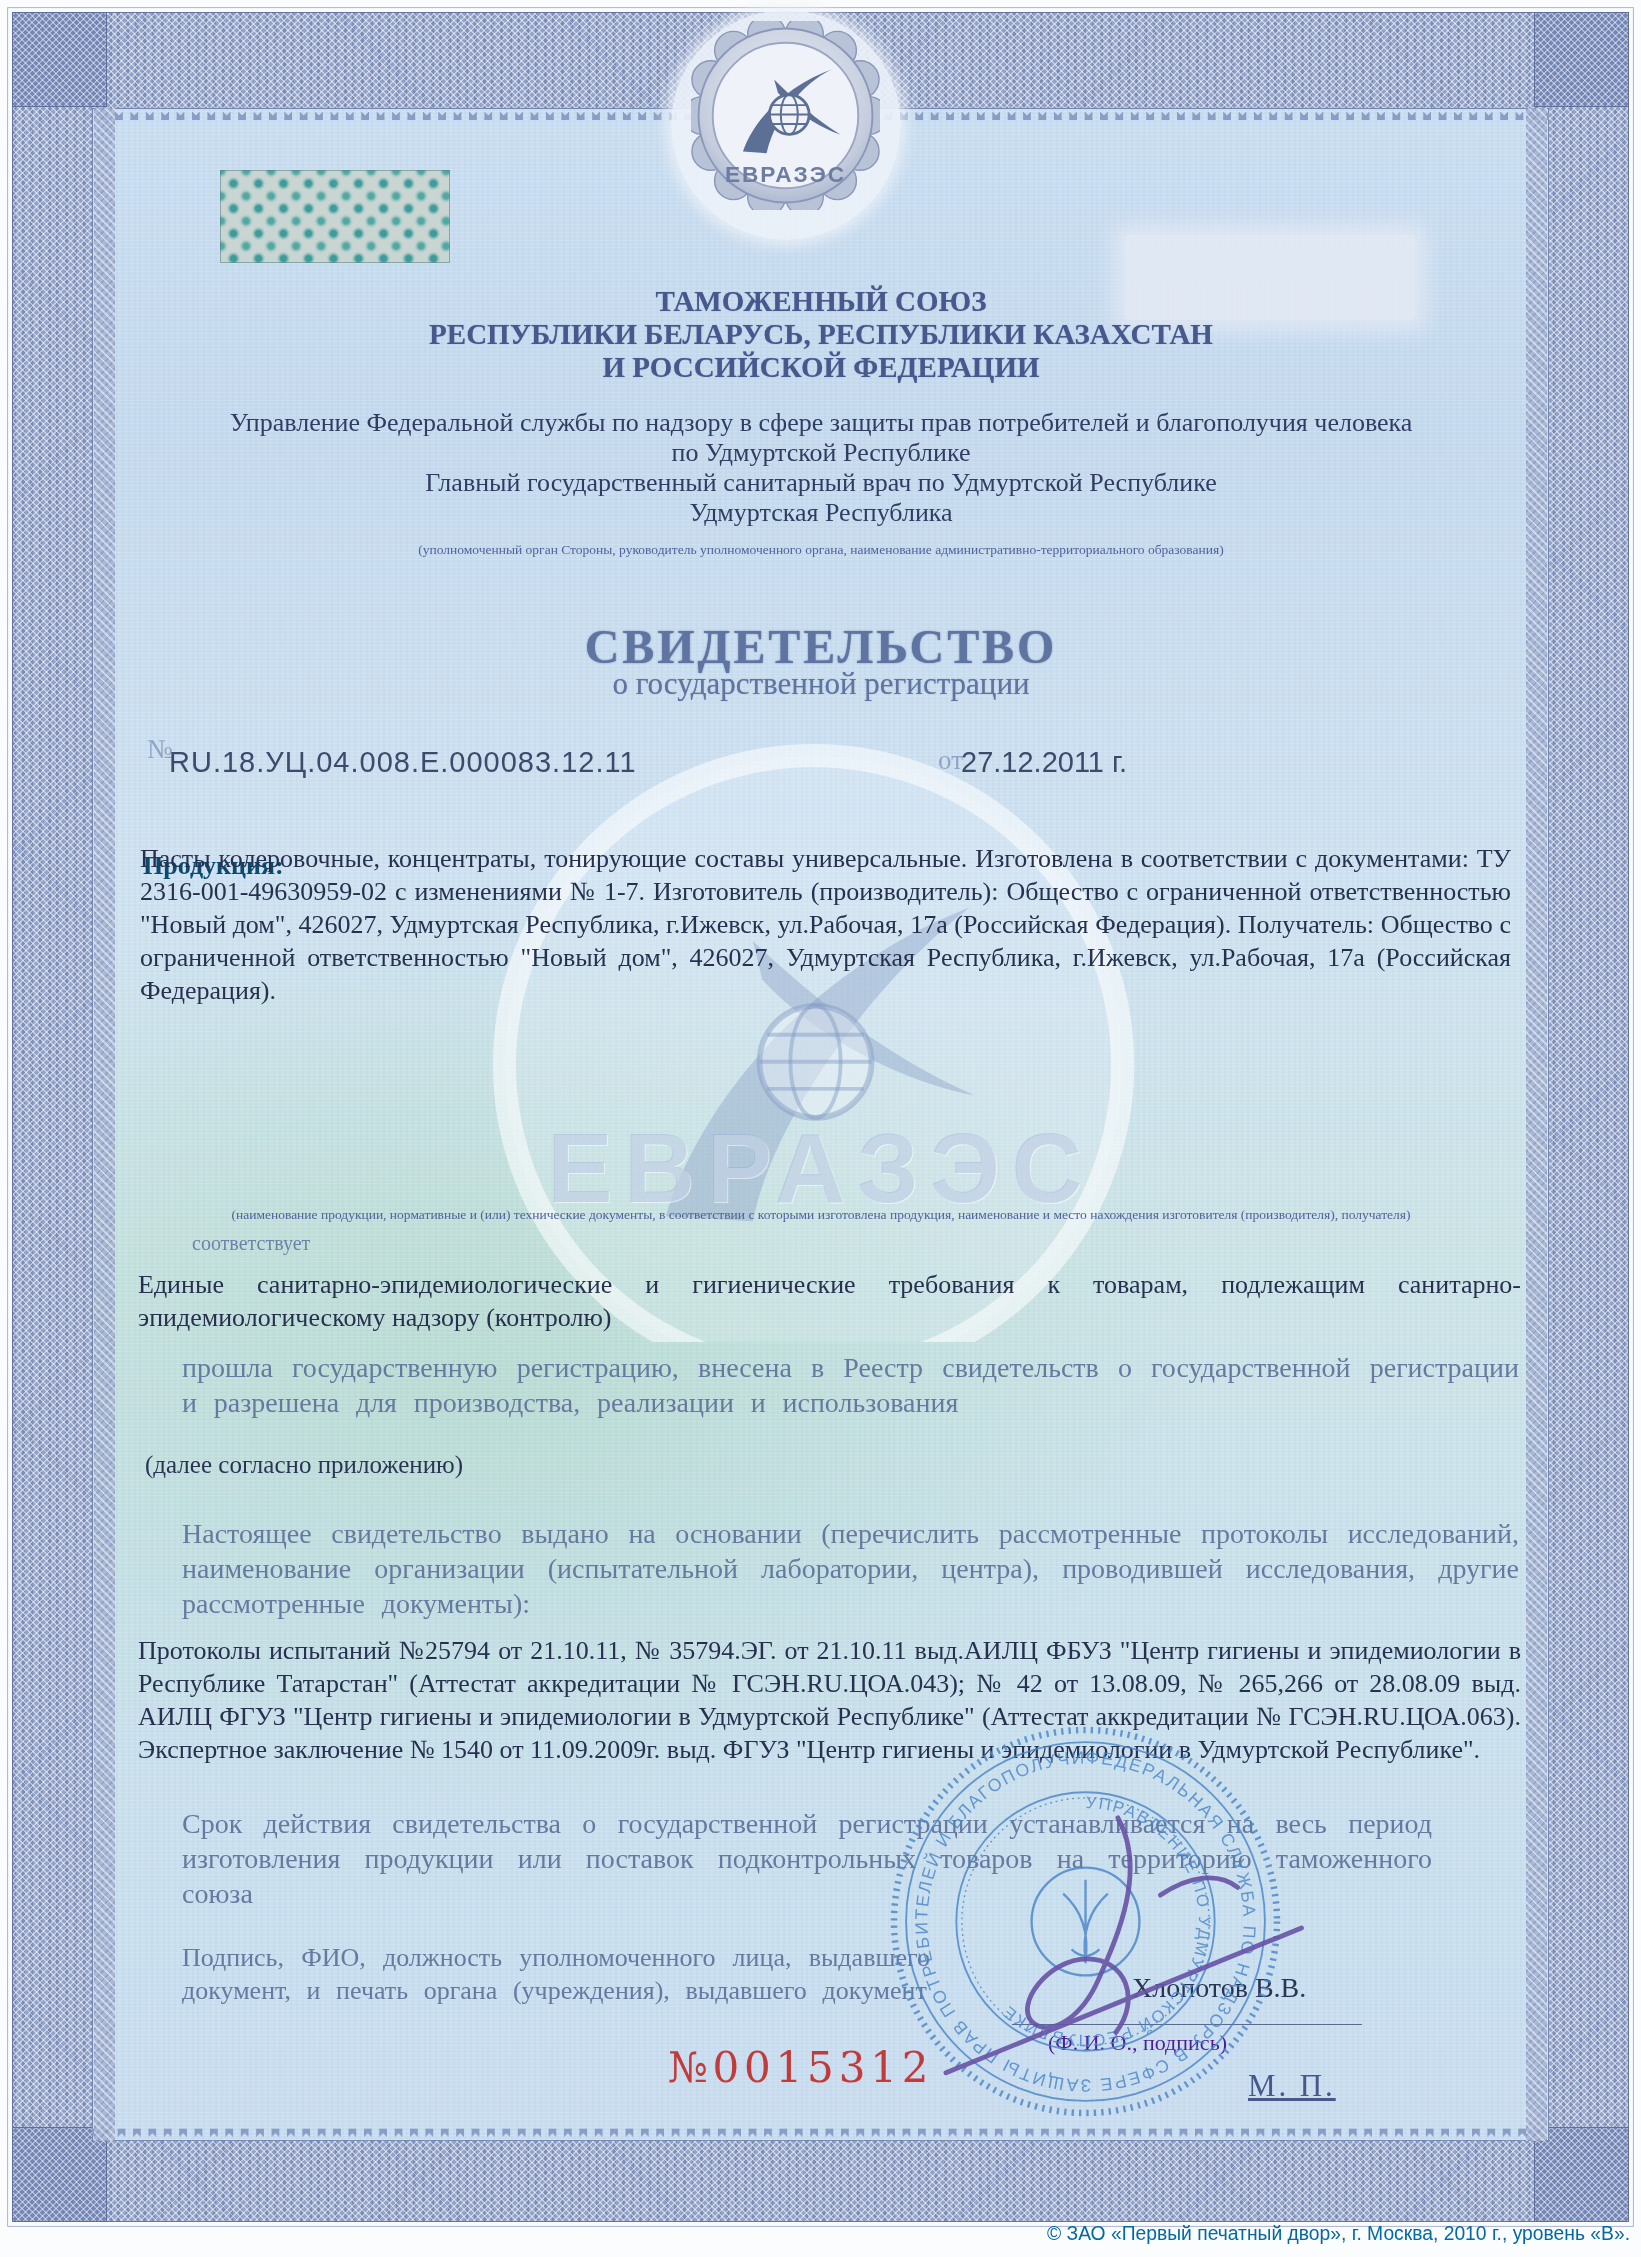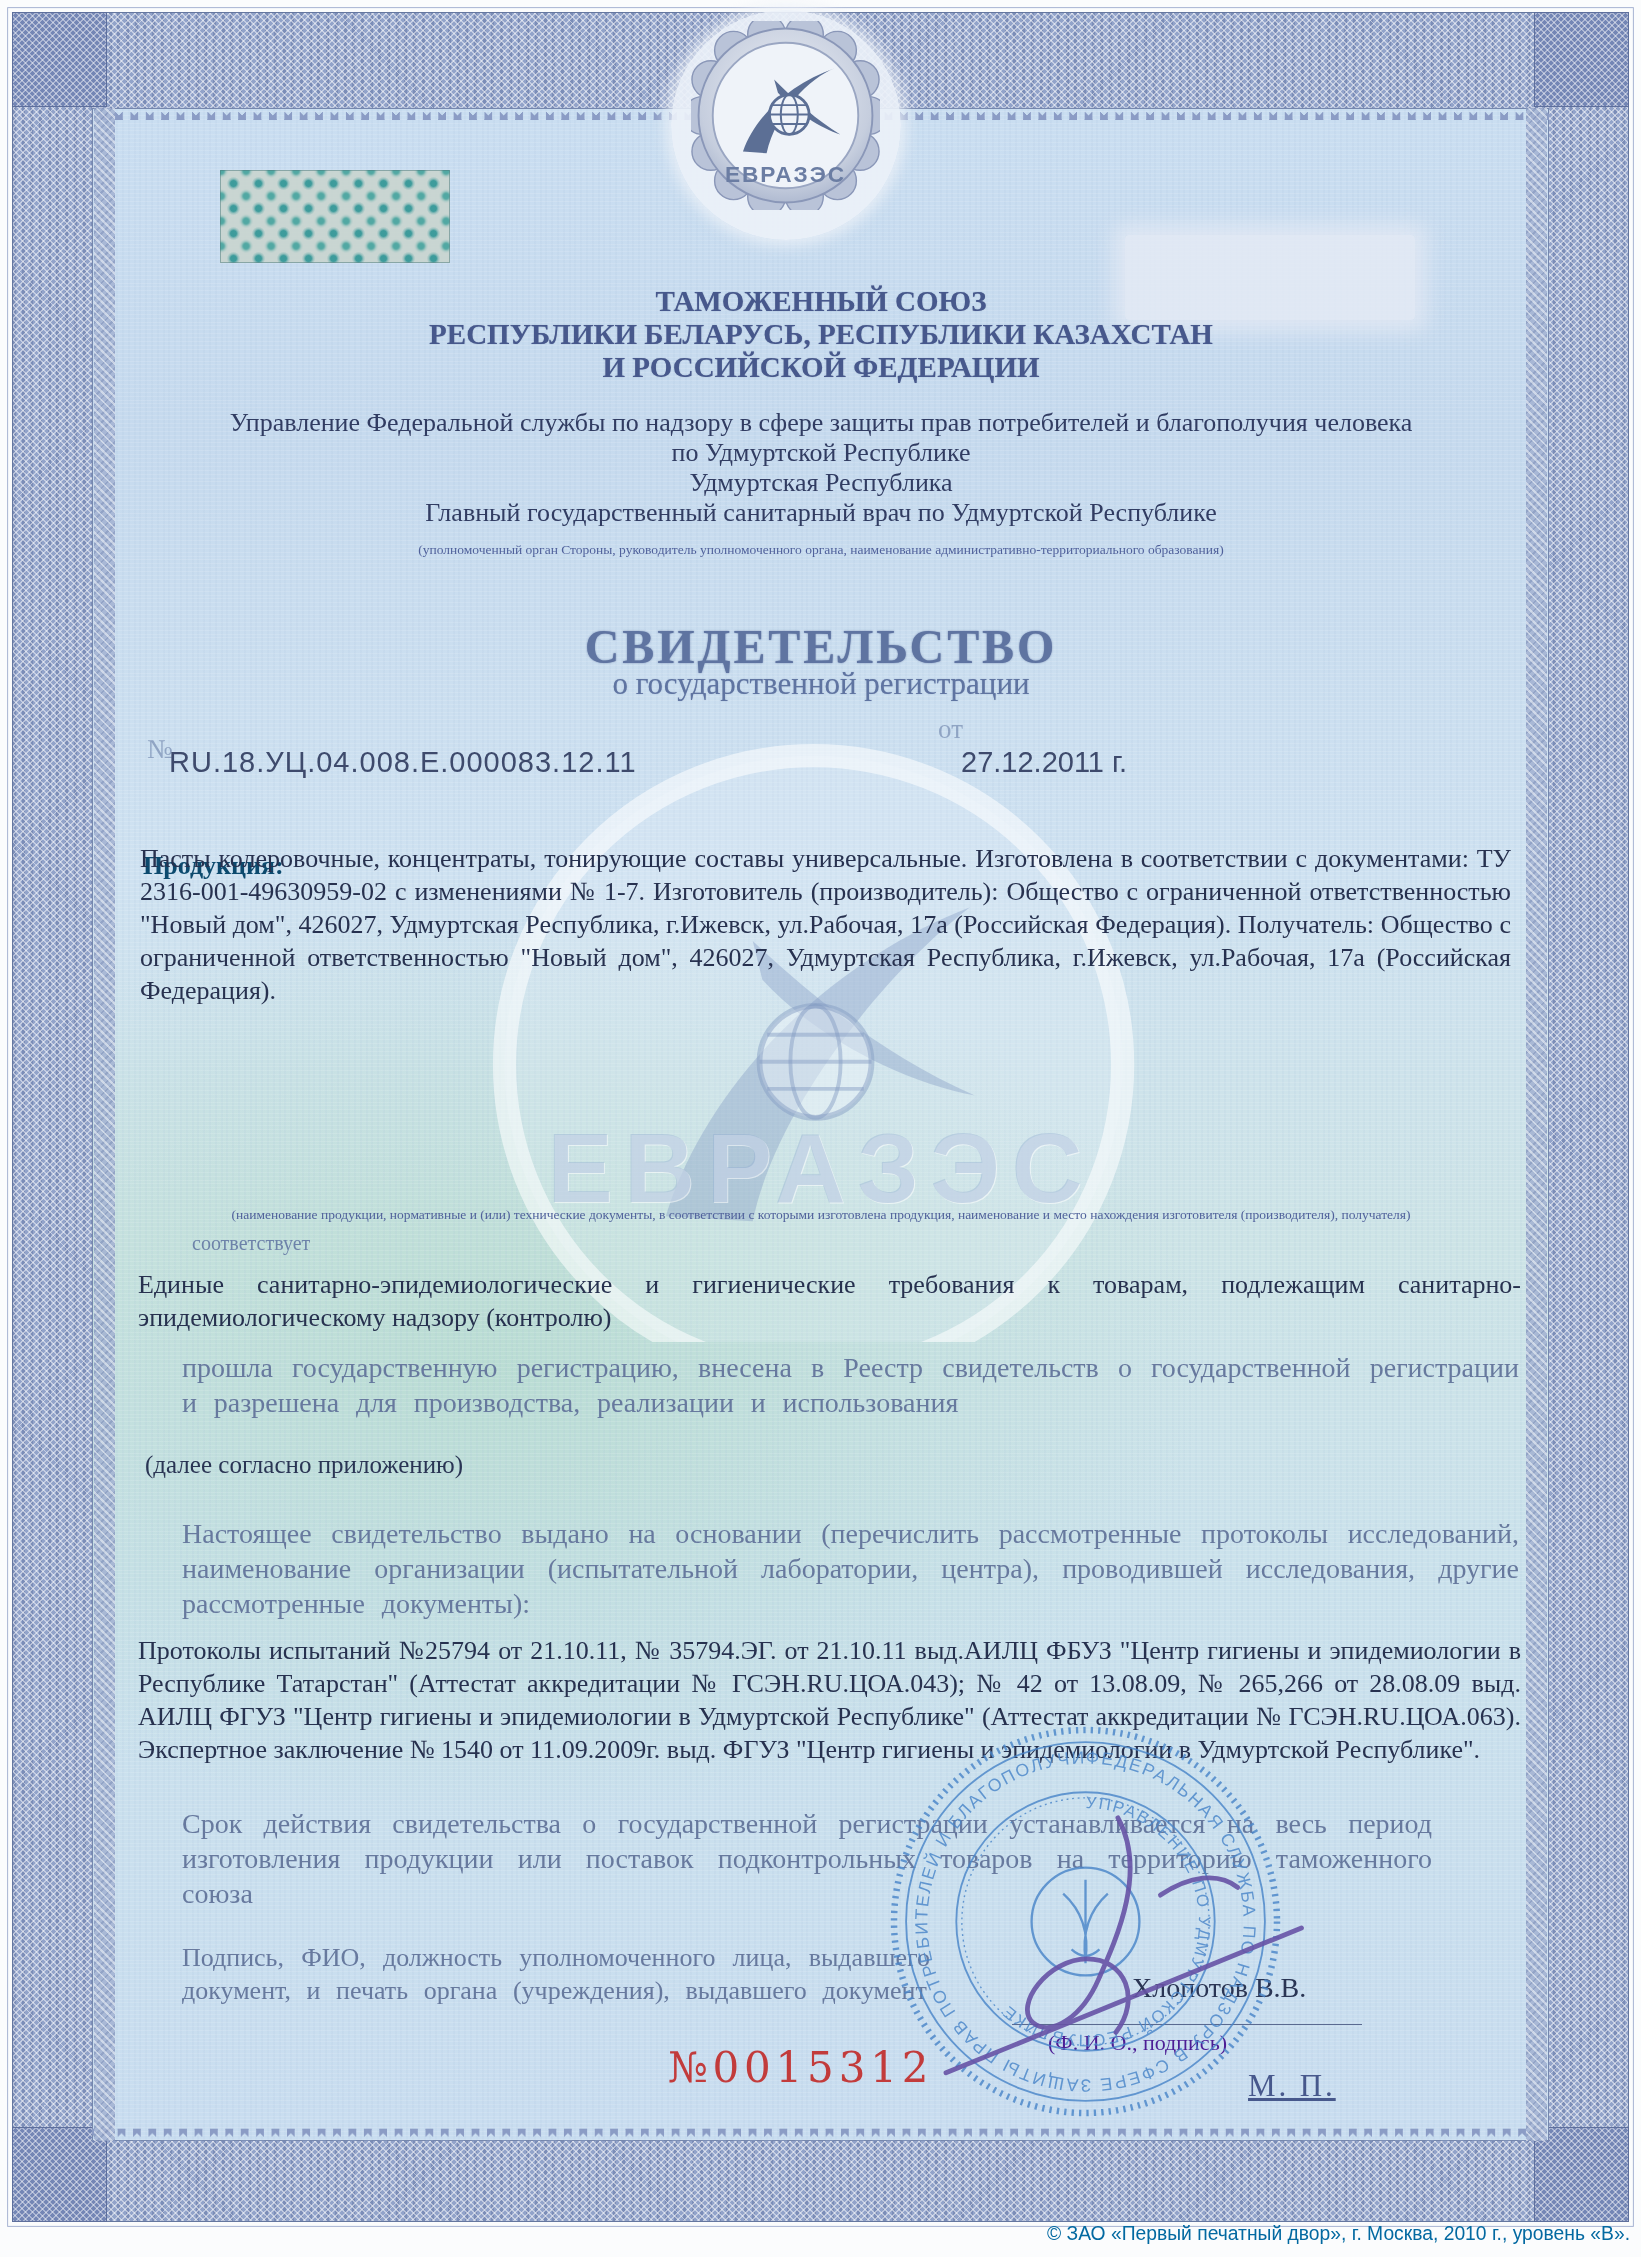--- a/index.html
+++ b/index.html
@@ -190,31 +190,31 @@
 <div class="wm-text">ЕВРАЗЭС</div>
 
 <div class="t union center">
   <div>ТАМОЖЕННЫЙ СОЮЗ</div>
   <div>РЕСПУБЛИКИ БЕЛАРУСЬ, РЕСПУБЛИКИ КАЗАХСТАН</div>
   <div>И РОССИЙСКОЙ ФЕДЕРАЦИИ</div>
 </div>
 <div class="t authority center">
   <div>Управление Федеральной службы по надзору в сфере защиты прав потребителей и благополучия человека</div>
   <div>по Удмуртской Республике</div>
+  <div>Главный государственный санитарный врач по Удмуртской Республике</div>
   <div>Удмуртская Республика</div>
-  <div>Главный государственный санитарный врач по Удмуртской Республике</div>
 </div>
 <div class="t small-cap cap1 center">(уполномоченный орган Стороны, руководитель уполномоченного органа, наименование административно-территориального образования)</div>
 
 <div class="t title-main center">СВИДЕТЕЛЬСТВО</div>
 <div class="t title-sub center">о государственной регистрации</div>
 
 <span class="pre-label" style="left:147px;top:734px">№</span>
 <div class="t reg-number">RU.18.УЦ.04.008.Е.000083.12.11</div>
-<span class="pre-label" style="left:938px;top:714px">от</span>
+<span class="pre-label" style="left:938px;top:745px">от</span>
 <div class="t reg-date">27.12.2011 г.</div>
 
 <div class="t product-label">Продукция:</div>
 <div class="t body-dark product-desc">Пасты колеровочные, концентраты, тонирующие составы универсальные. Изготовлена в соответствии с документами: ТУ 2316-001-49630959-02 с изменениями № 1-7. Изготовитель (производитель): Общество с ограниченной ответственностью "Новый дом", 426027, Удмуртская Республика, г.Ижевск, ул.Рабочая, 17а (Российская Федерация).  Получатель: Общество с ограниченной ответственностью "Новый дом", 426027, Удмуртская Республика, г.Ижевск, ул.Рабочая, 17а (Российская Федерация).</div>
 <div class="t small-cap cap2 center">(наименование продукции, нормативные и (или) технические документы, в соответствии с которыми изготовлена продукция, наименование и место нахождения изготовителя (производителя), получателя)</div>
 
 <div class="t conforms">соответствует</div>
 <div class="t body-dark unified">Единые санитарно-эпидемиологические и гигиенические требования к товарам, подлежащим санитарно-эпидемиологическому надзору (контролю)</div>
 <div class="t body-gray registered">прошла государственную регистрацию, внесена в Реестр свидетельств о государственной регистрации и разрешена для производства, реализации и использования</div>
 <div class="t appendix">(далее согласно приложению)</div>

